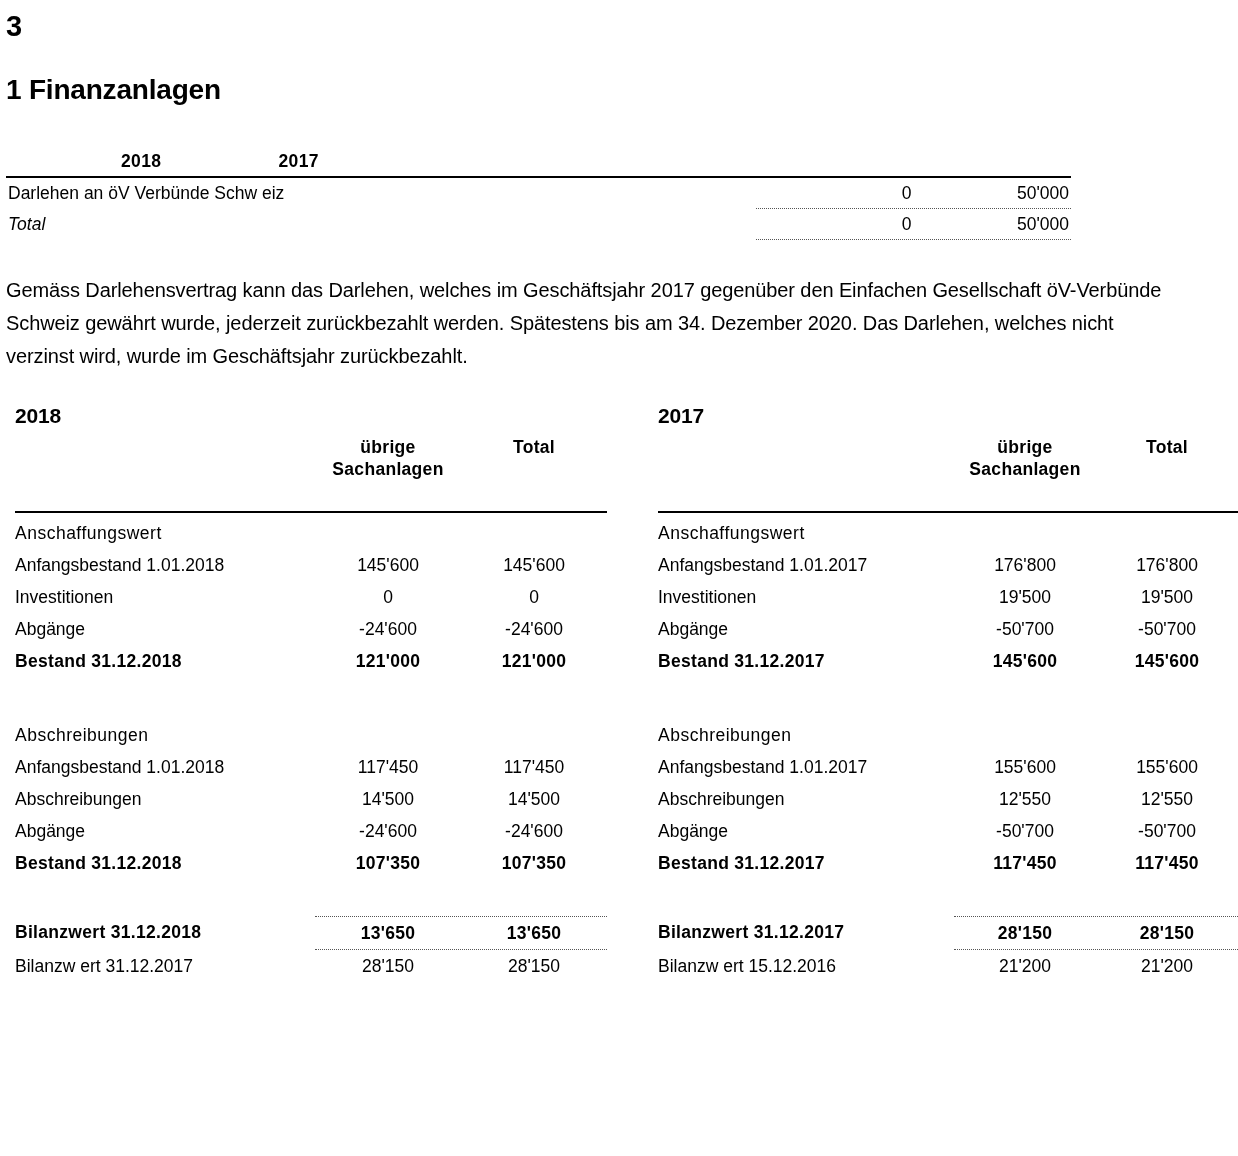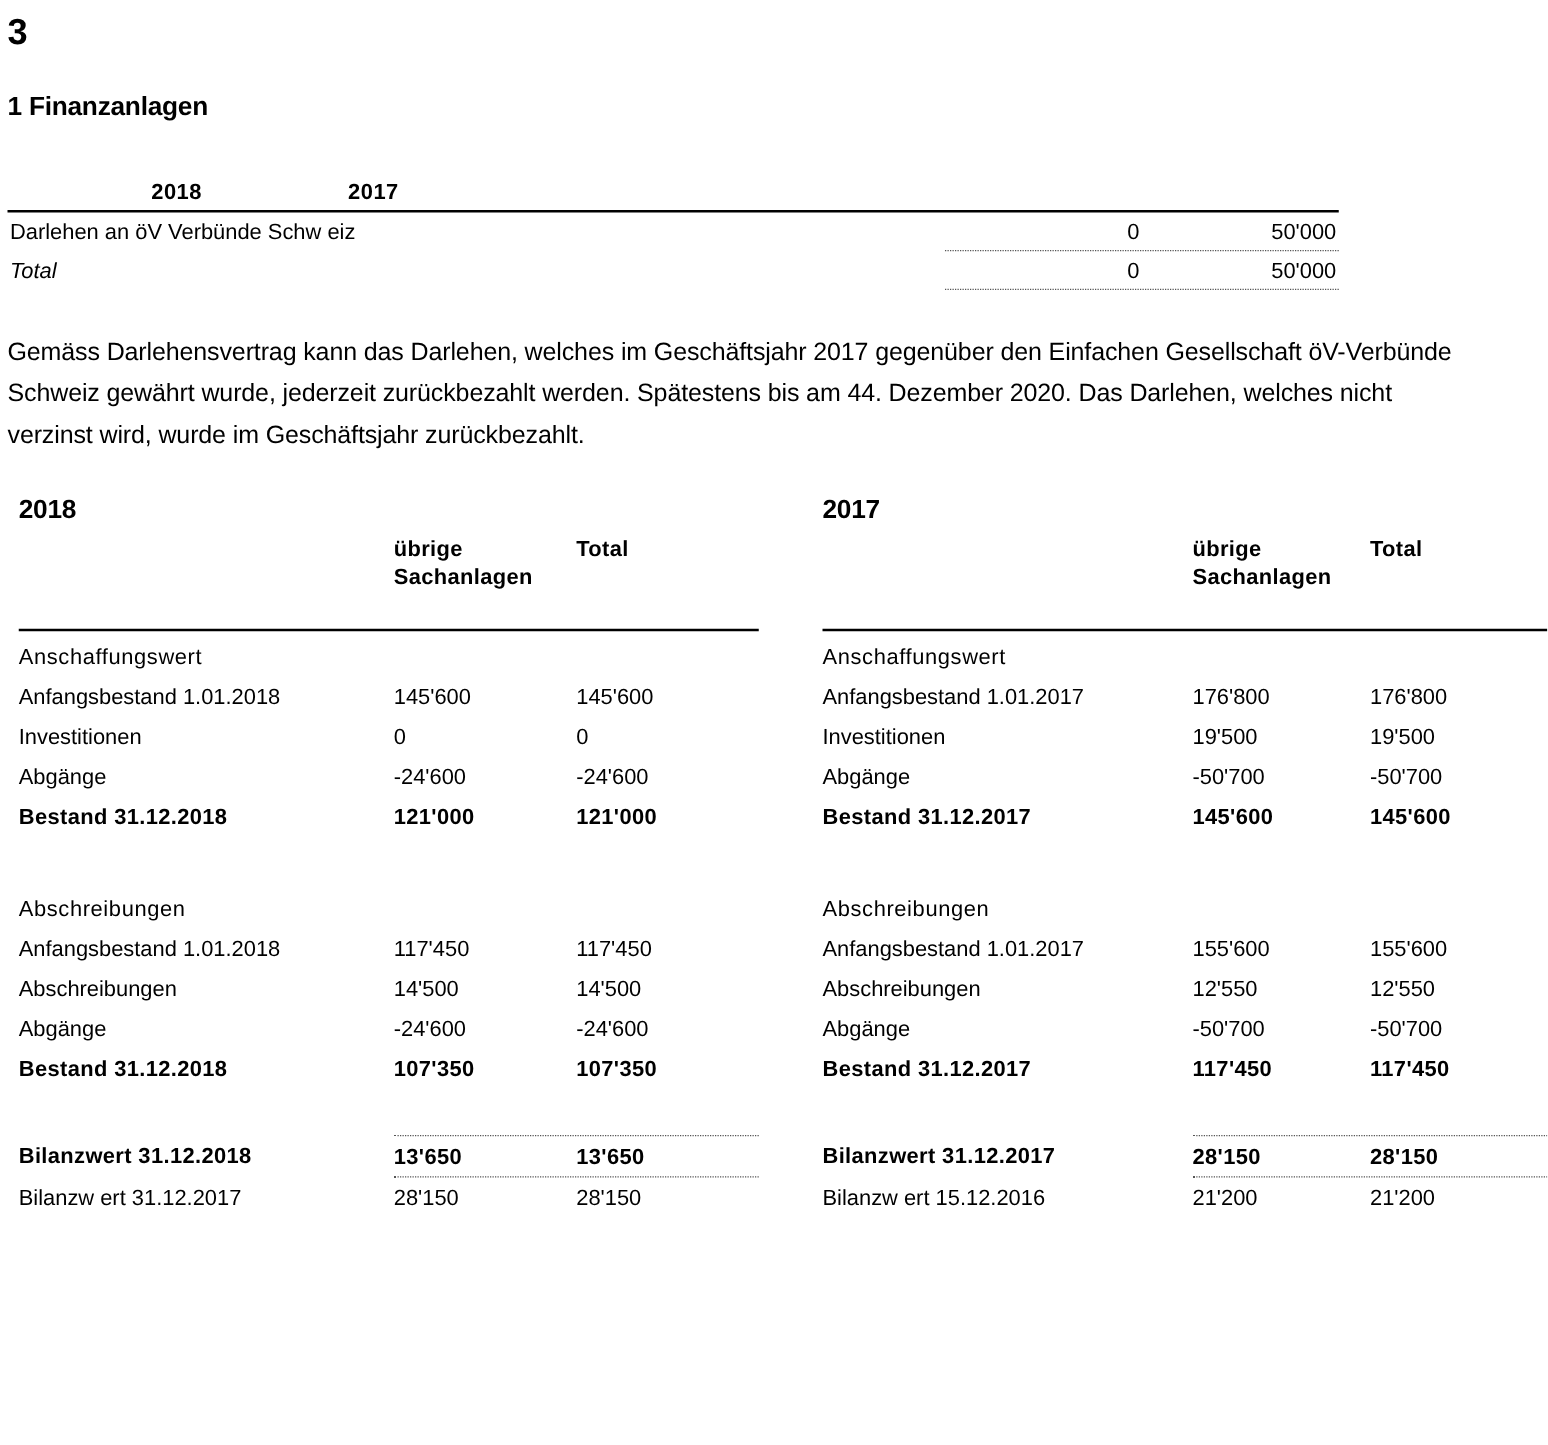--- a/index.html
+++ b/index.html
@@ -22,21 +22,21 @@
   
   .doc-title {
     display: flex;
     align-items: baseline;
     font-size: 29px;
     font-weight: bold;
     letter-spacing: -0.3px;
   }
   .doc-title .chapter-num { width: 107px; flex: none; }
   .h2 {
-    font-size: 21px;
+    font-size: 28px;
     font-weight: bold;
     letter-spacing: -0.2px;
   }
   .h2.fin { margin-top: 31px; }
   .h2.sach { margin-top: 56px; }
 
   
   .fin-table {
     width: 1065px;
     margin-top: 40px;
@@ -79,21 +79,21 @@
   .year-title {
     font-size: 21px;
     font-weight: bold;
     letter-spacing: -0.2px;
     margin-bottom: 9px;
   }
   .s-row { display: flex; }
   .s-row .lbl { flex: 1; padding: 5px 0; }
   .s-row .nums { width: 292px; flex: none; display: flex; }
   .sach-table.right .s-row .nums { width: 284px; }
-  .s-row .v { flex: 1; text-align: left; padding: 5px 0; }
+  .s-row .v { flex: 1; text-align: center; padding: 5px 0; }
   .cols-head { font-weight: bold; letter-spacing: 0.3px; }
   .cols-head .v { padding: 0; }
   .cols-head .line2 { display: block; }
   .top-rule {
     border-bottom: 2.5px solid #000;
     height: 0;
     margin-top: 31px;
     margin-bottom: 4px;
   }
   .sec-title {
@@ -132,21 +132,21 @@
     </div>
     <div class="fin-row fin-total">
       <div class="lbl">Total</div>
       <div class="nums dotted-tb">
         <span class="v">0</span>
         <span class="v">50'000</span>
       </div>
     </div>
   </div>
 
-  <p class="para">Gemäss Darlehensvertrag kann das Darlehen, welches im Geschäftsjahr 2017 gegenüber den Einfachen Gesellschaft öV-Verbünde Schweiz gewährt wurde, jederzeit zurückbezahlt werden. Spätestens bis am 44. Dezember 2020. Das Darlehen, welches nicht verzinst wird, wurde im Geschäftsjahr zurückbezahlt.</p>
+  <p class="para">Gemäss Darlehensvertrag kann das Darlehen, welches im Geschäftsjahr 2017 gegenüber den Einfachen Gesellschaft öV-Verbünde Schweiz gewährt wurde, jederzeit zurückbezahlt werden. Spätestens bis am 34. Dezember 2020. Das Darlehen, welches nicht verzinst wird, wurde im Geschäftsjahr zurückbezahlt.</p>
 
 
   <div class="sach-wrap">
 
     <div class="sach-table">
       <div class="year-title">2018</div>
 
       <div class="s-row cols-head">
         <div class="lbl"></div>
         <div class="nums">

